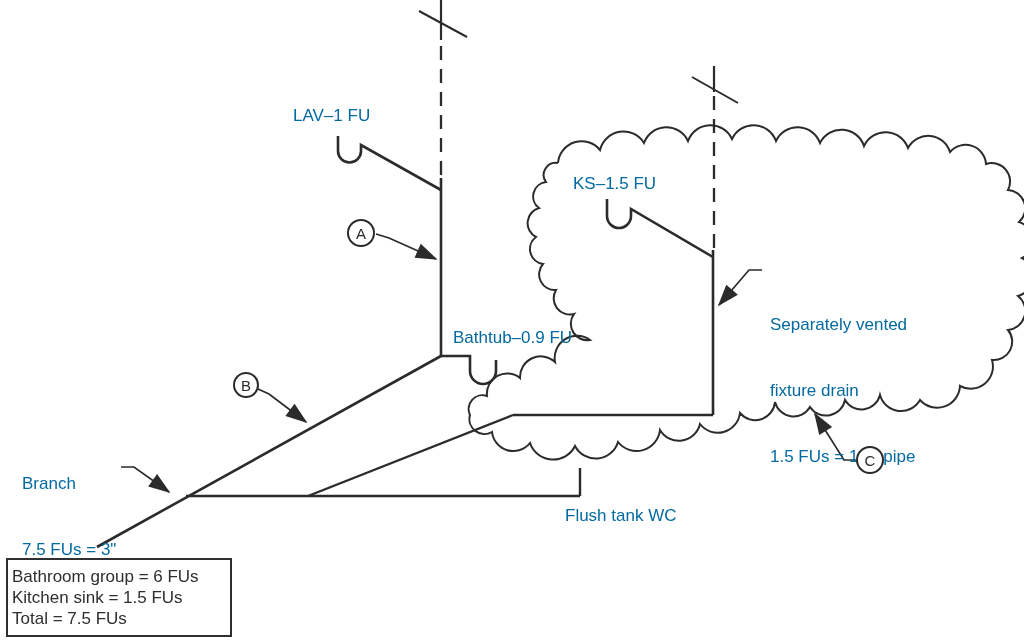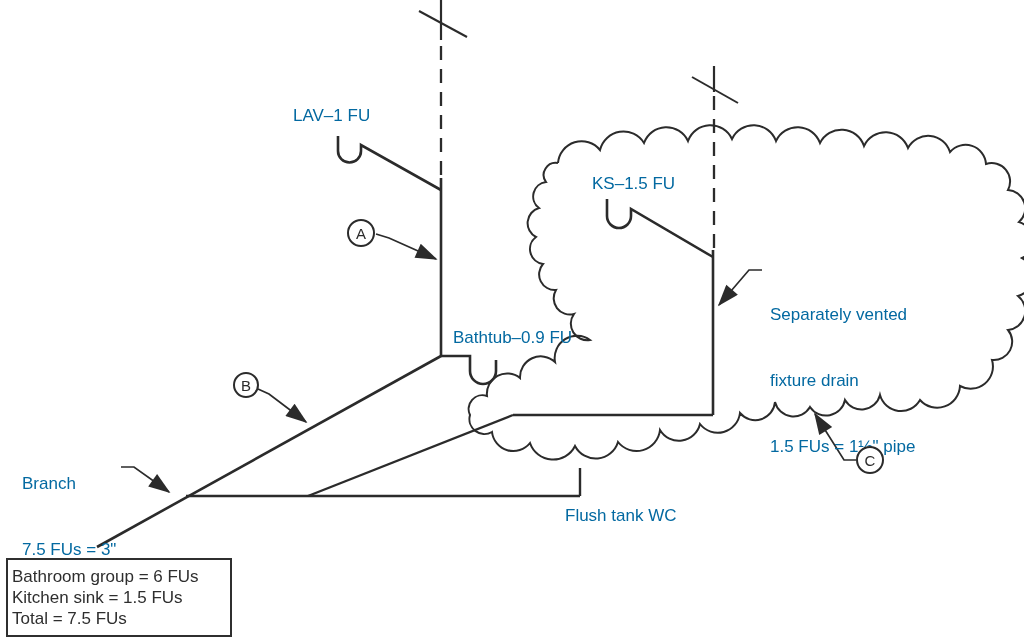--- a/index.html
+++ b/index.html
@@ -11,23 +11,23 @@
   .callout{position:absolute;border:2px solid #2b2b2b;border-radius:50%;
            display:flex;align-items:center;justify-content:center;
            font-size:15px;color:#2b2b2b;background:#fff;box-sizing:border-box;}
   #callout-a{left:347px;top:219px;width:28px;height:28px;}
   #callout-b{left:233px;top:372px;width:26px;height:26px;}
   #callout-c{left:856px;top:446px;width:28px;height:28px;}
   #summary-box{position:absolute;left:6px;top:558px;width:226px;box-sizing:border-box;
                border:2px solid #2f2f2f;padding:6px 4px;background:#fff;
                font-size:17px;line-height:21px;}
   #lav-label{left:293px;top:105px;}
-  #ks-label{left:592px;top:173px;}
+  #ks-label{left:573px;top:173px;}
   #bathtub-label{left:453px;top:327px;}
-  #sep-vented-label{left:770px;top:260px;}
+  #sep-vented-label{left:770px;top:270px;}
   #branch-label{left:2px;top:429px;margin-left:20px;}
   #flush-label{left:525px;top:505px;margin-left:40px;}
 </style>
 </head>
 <body>
 
 <div id="stage">
 
   <svg width="1024" height="640" viewBox="0 0 1024 640">
     <defs>

